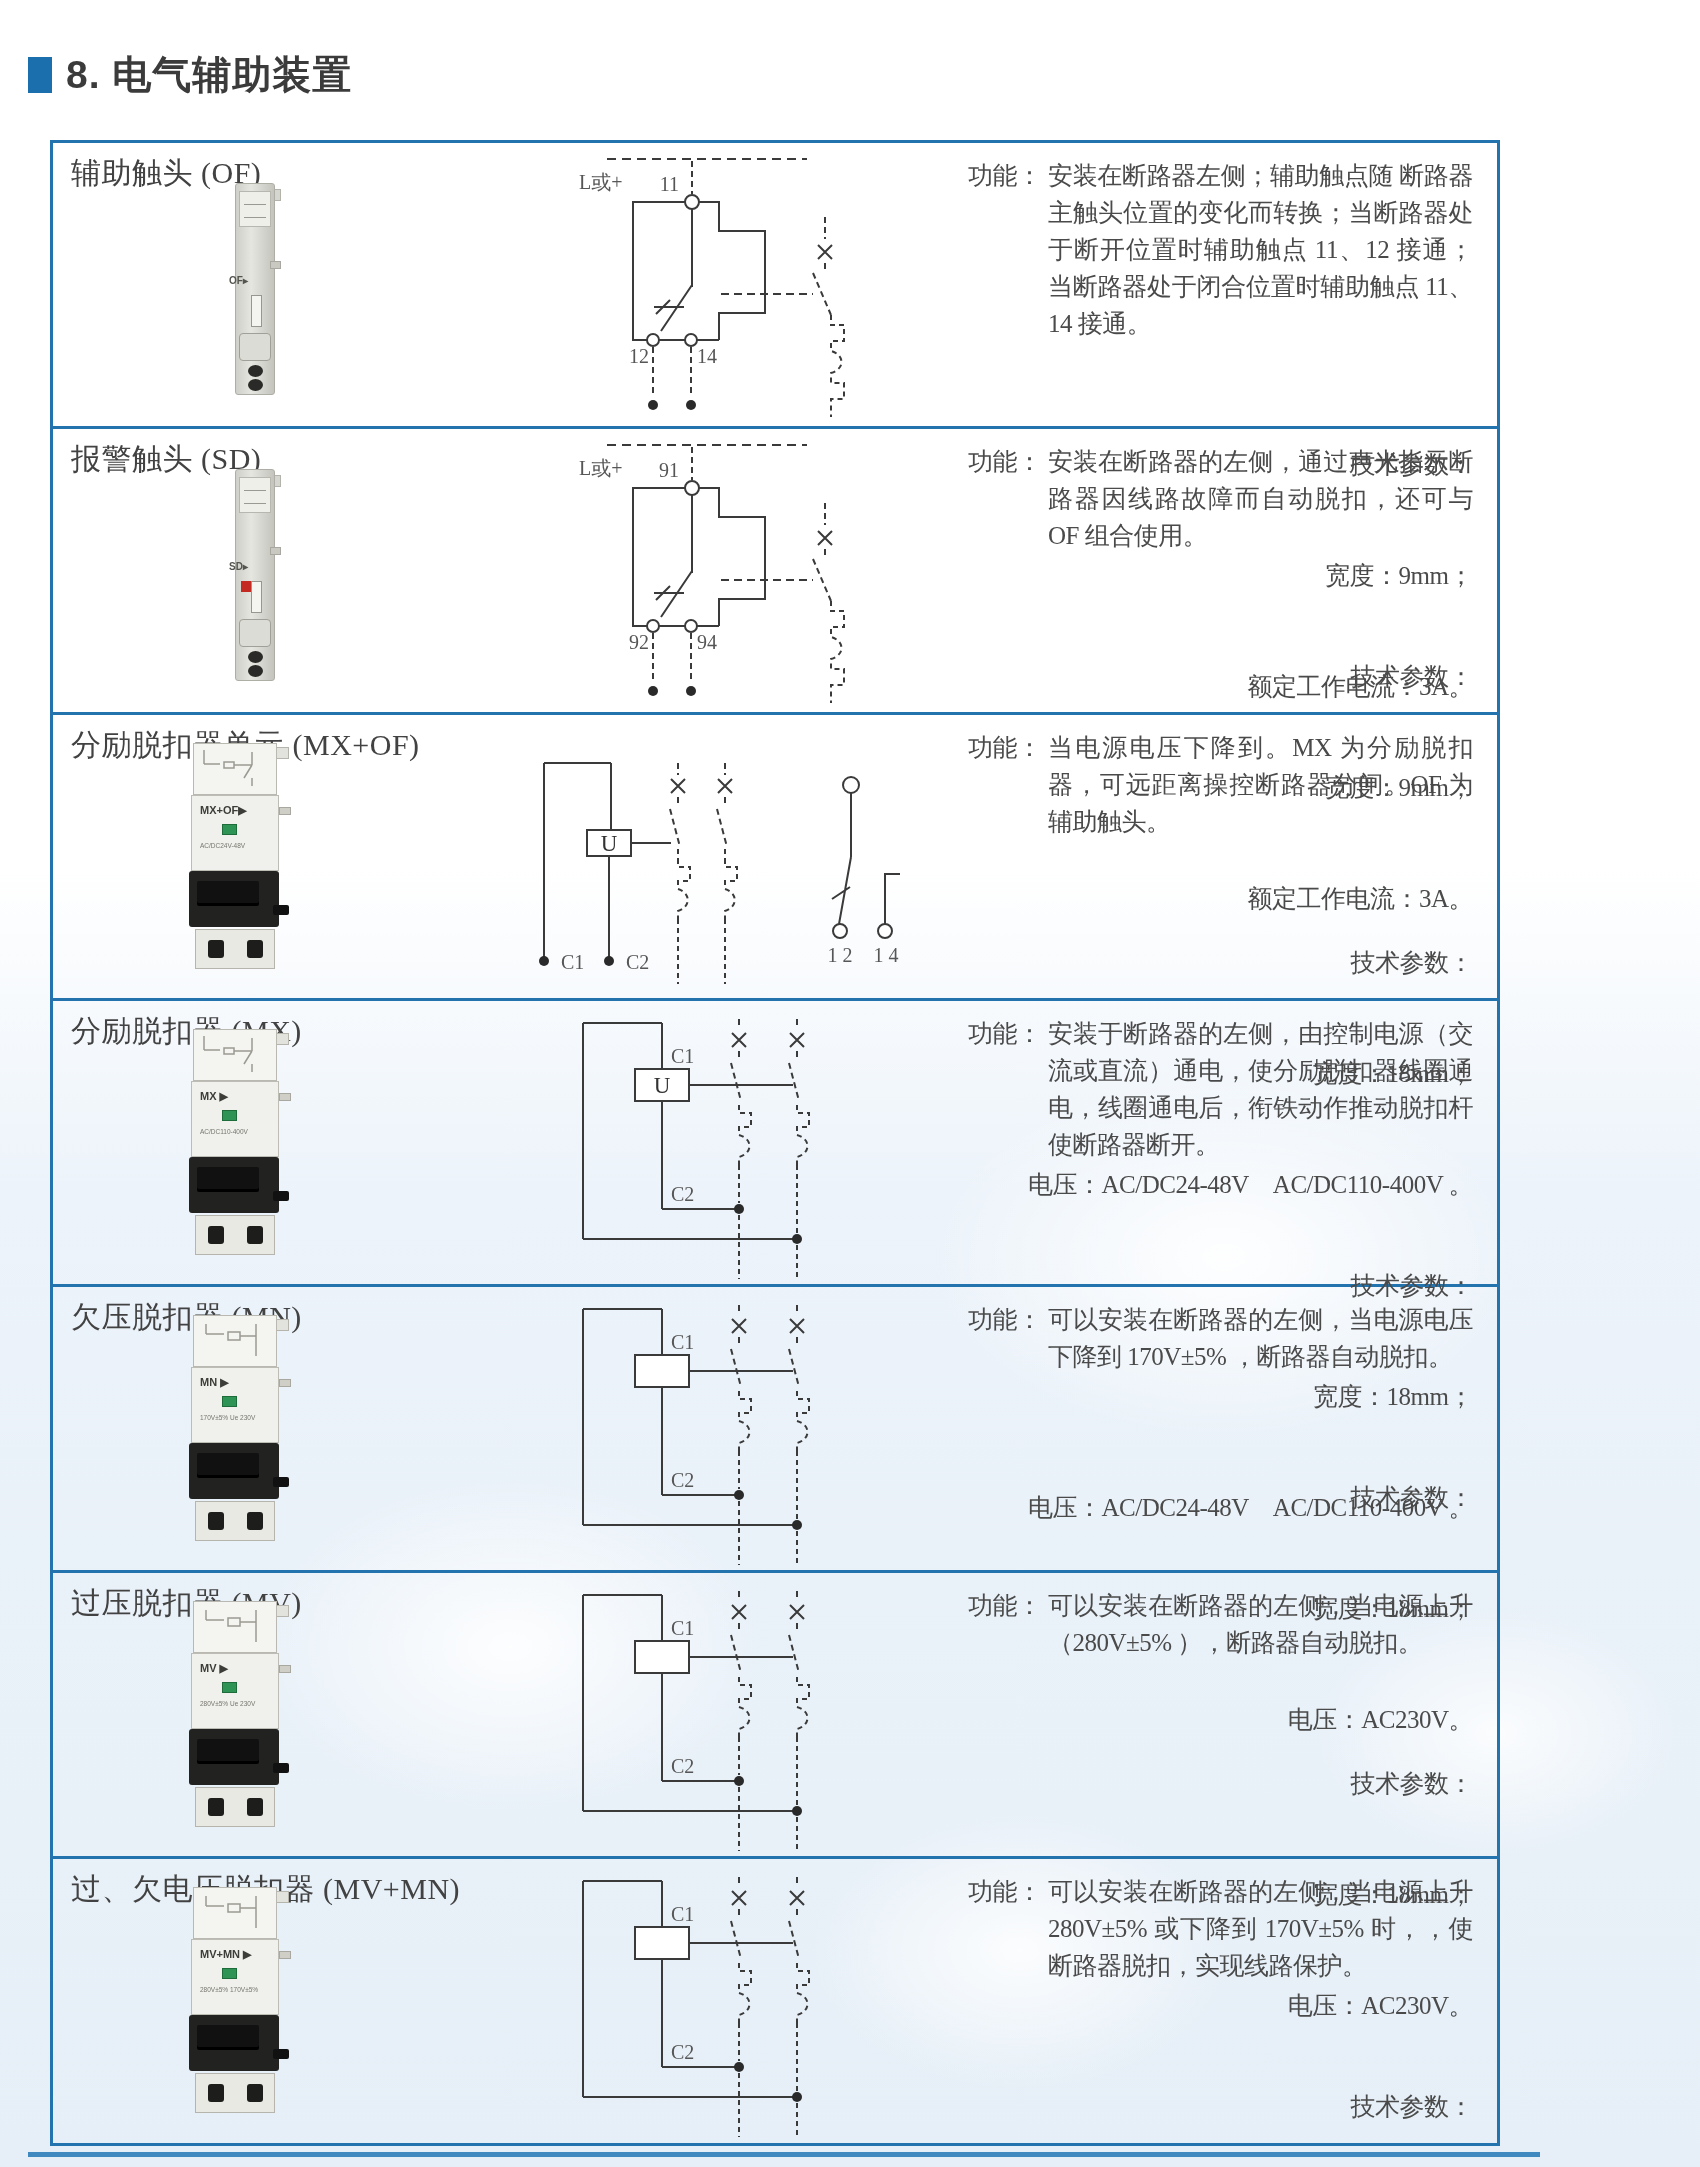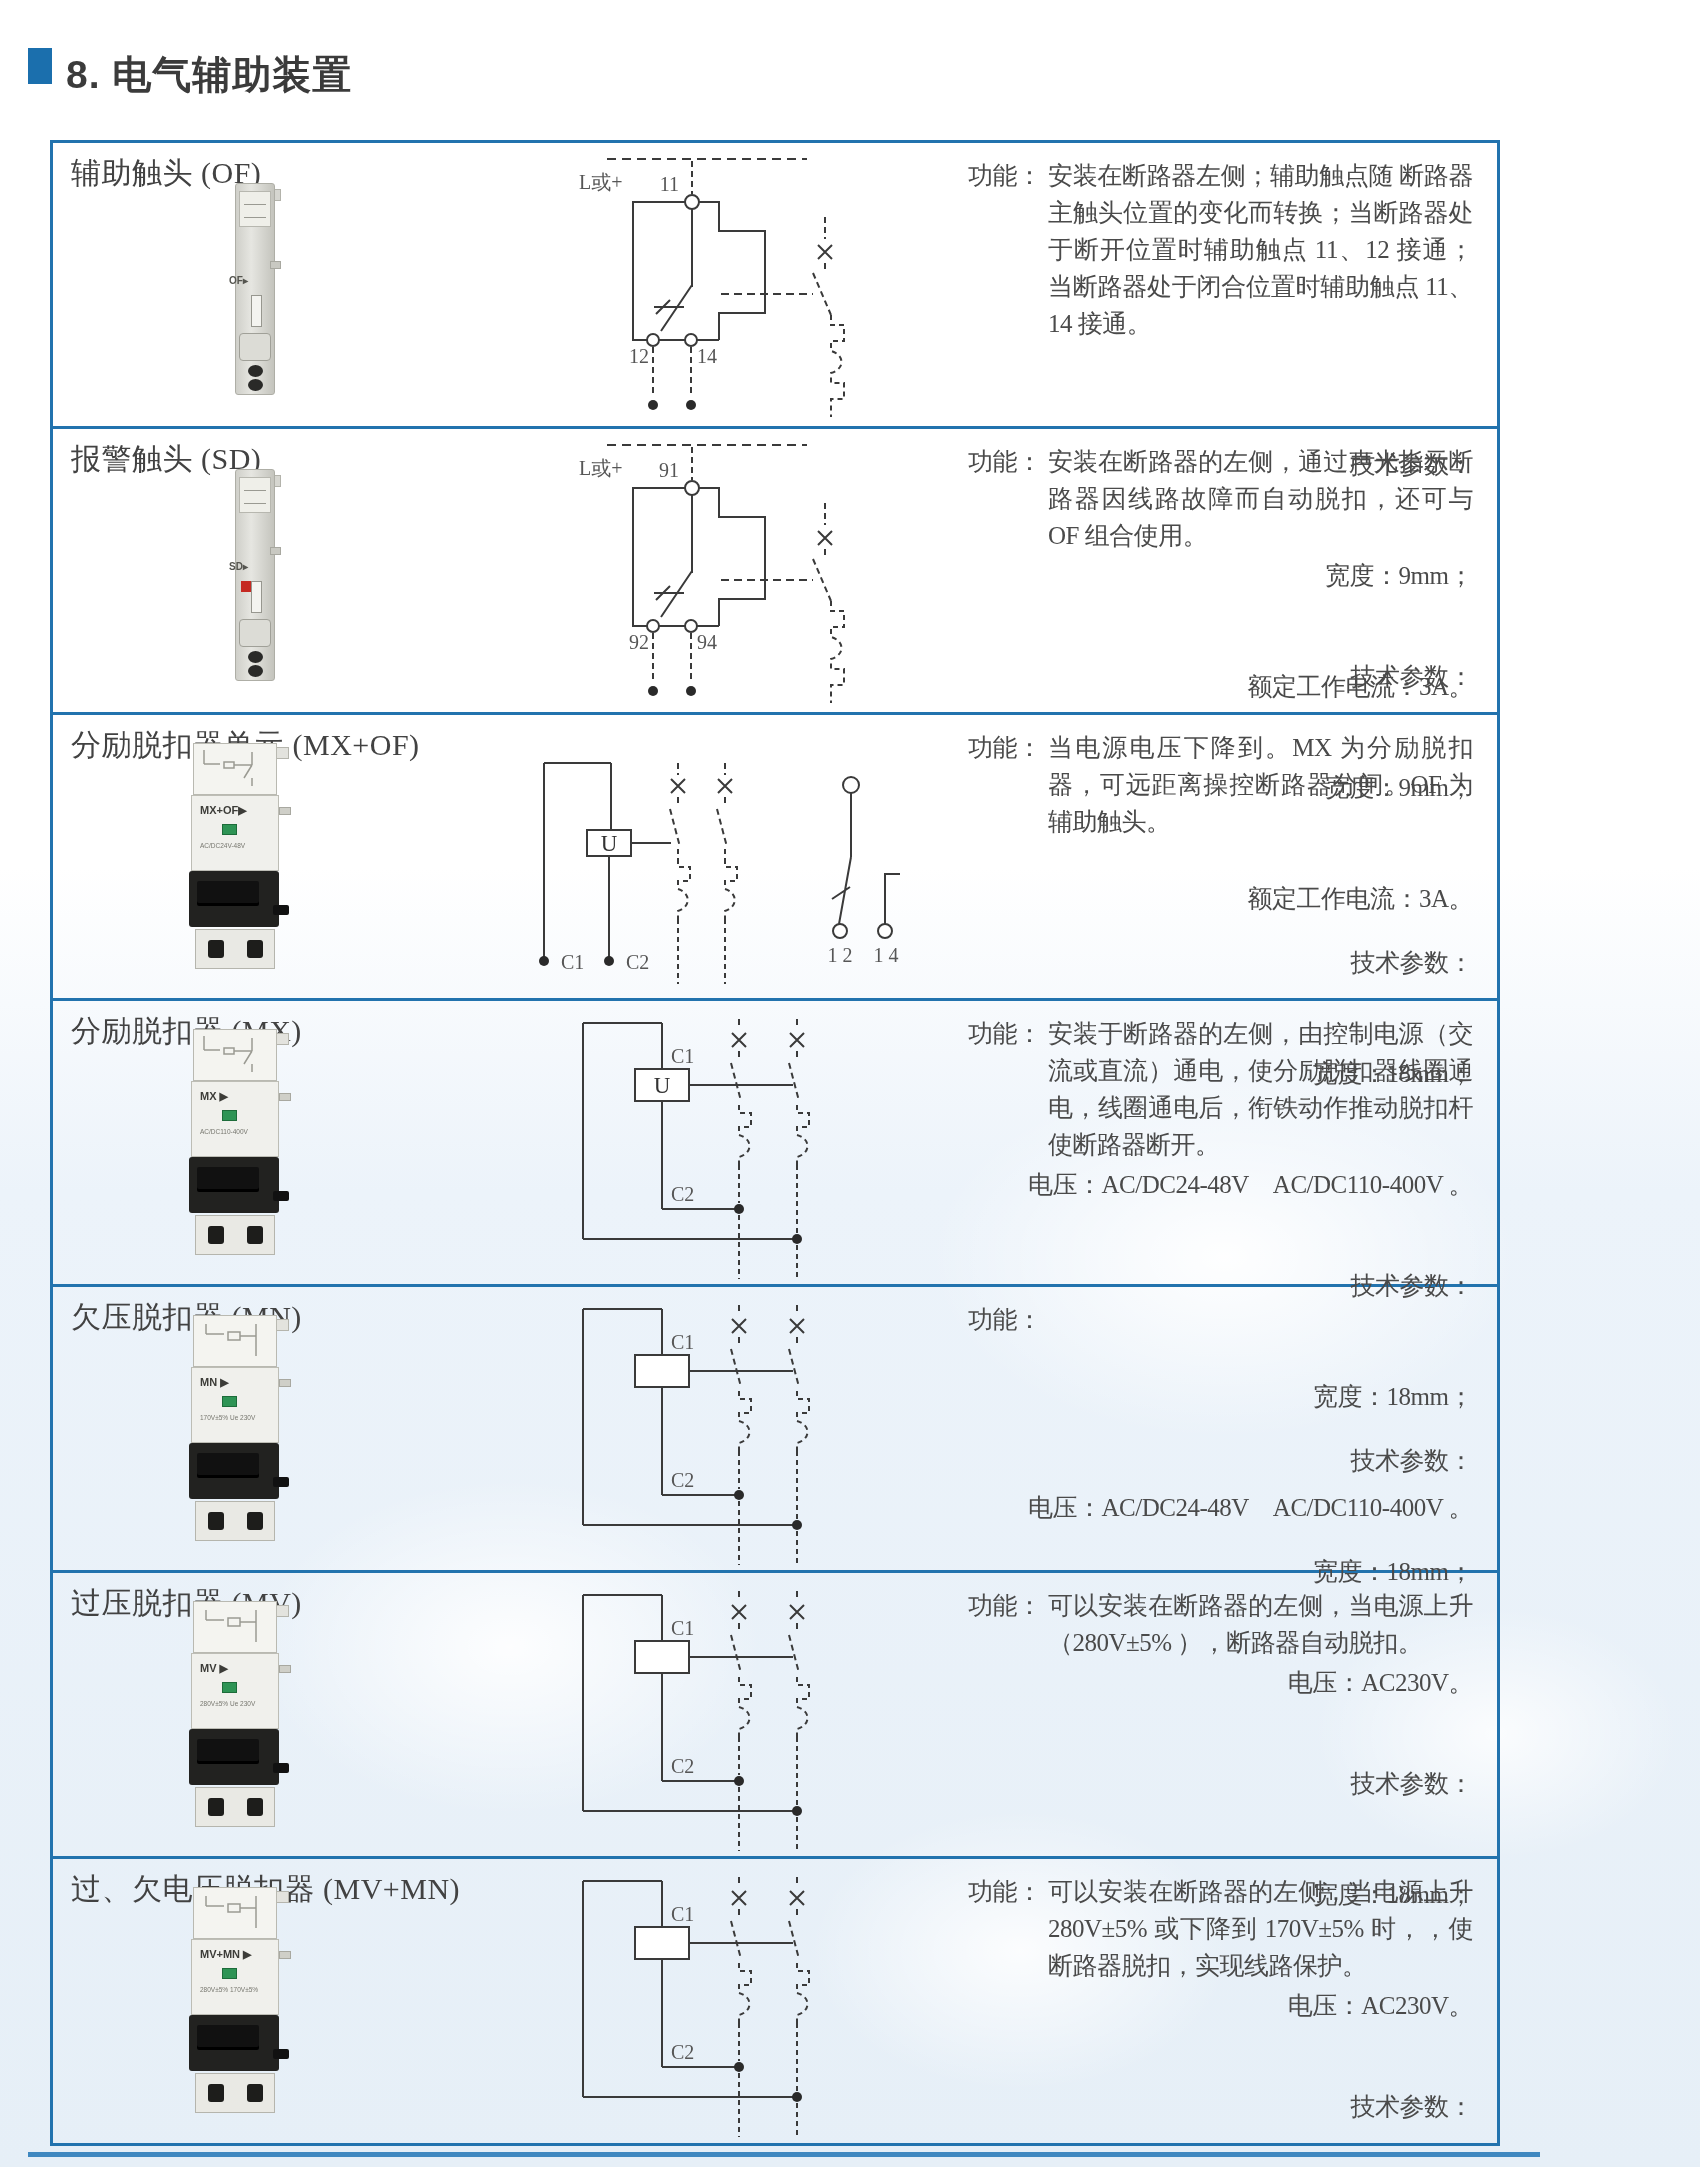--- a/index.html
+++ b/index.html
@@ -5,21 +5,21 @@
   html,body{margin:0;padding:0;}
   body{font-family:"Liberation Serif","DejaVu Serif",serif;}
   .sheet{position:relative;width:1700px;height:2167px;overflow:hidden;
     background:
       radial-gradient(ellipse 420px 260px at 72% 58%, rgba(255,255,255,.95), rgba(255,255,255,0) 70%),
       radial-gradient(ellipse 360px 240px at 30% 76%, rgba(255,255,255,.9), rgba(255,255,255,0) 70%),
       radial-gradient(ellipse 300px 200px at 60% 90%, rgba(255,255,255,.85), rgba(255,255,255,0) 70%),
       radial-gradient(ellipse 260px 180px at 88% 80%, rgba(255,255,255,.8), rgba(255,255,255,0) 70%),
       linear-gradient(180deg,#ffffff 0%,#ffffff 40%,#ecf3fa 55%,#e6eff7 100%);}
   
-  .hdr{position:absolute;left:28px;top:48px;display:flex;align-items:flex-start;}
+  .hdr{position:absolute;left:28px;top:48px;display:flex;align-items:center;}
   .hdr .sq{width:24px;height:36px;background:#1b6fad;margin-right:14px;}
   .hdr h1{margin:0;font-family:"Liberation Sans","DejaVu Sans",sans-serif;font-weight:bold;
     font-size:39px;color:#3b3b3b;letter-spacing:1px;}
   
   .mainbox{position:absolute;left:50px;top:140px;width:1444px;height:2000px;
     border:3px solid #2273ae;display:flex;flex-direction:column;background:transparent;}
   .row{position:relative;height:283px;border-bottom:3px solid #2273ae;flex:none;}
   .row:last-child{flex:1;border-bottom:none;}
   .row-title{position:absolute;left:18px;top:10px;margin:0;font-weight:normal;
     font-size:30px;color:#424242;letter-spacing:0.5px;}
@@ -334,20 +334,21 @@
           </div>
       </div>
       <svg class="diag diagC" width="430" height="266" viewBox="0 0 430 266">
         <use href="#diagC"></use>
         <text class="dlabel" x="254" y="46">C1</text>
         <text class="dlabel" x="254" y="184">C2</text>
       </svg>
       <div class="cell-text">
         <div class="funcline">
           <span class="funclabel">功能：</span>
+          <p>可以安装在断路器的左侧，当电源电压下降到 170V±5% ，断路器自动脱扣。</p>
         </div>
         <div class="params">
           <div>技术参数：</div>
           <div>宽度：18mm；</div>
           <div>电压：AC230V。</div>
         </div>
       </div>
     </section>
 
     <section class="row">

